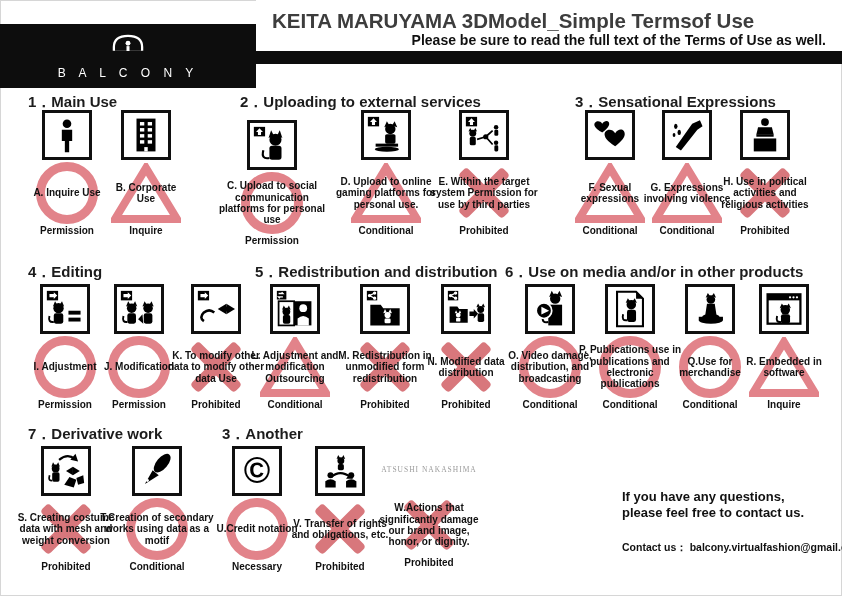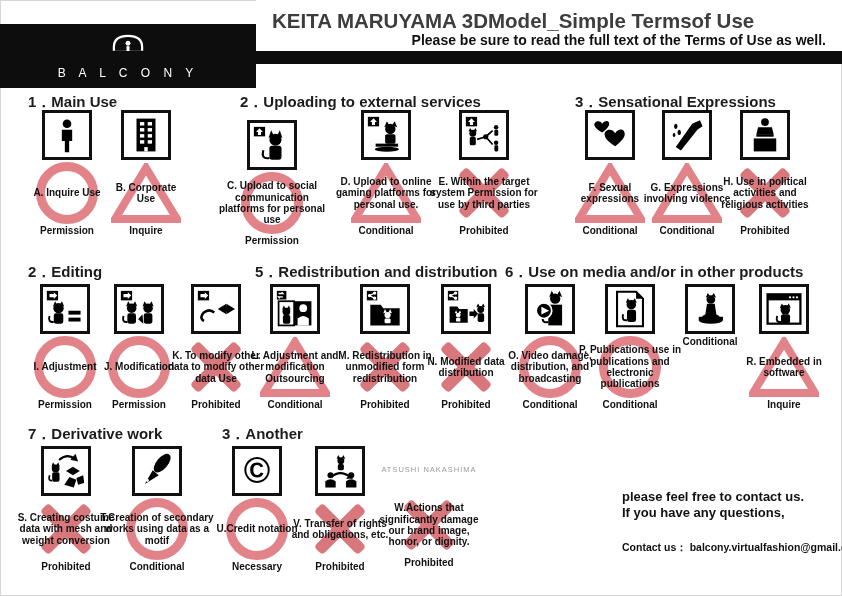--- a/index.html
+++ b/index.html
@@ -27,21 +27,21 @@
   .mark-circle{width:44px;height:44px;border:9px solid #e2838a;border-radius:50%;}
   .mark-cross{width:56px;height:56px;}
   .mark-cross::before,.mark-cross::after{content:"";position:absolute;left:50%;top:50%;
       width:62px;height:12px;background:#d8777c;border-radius:4px;}
   .mark-cross::before{transform:translate(-50%,-50%) rotate(45deg);}
   .mark-cross::after{transform:translate(-50%,-50%) rotate(-45deg);}
   .item-label{position:relative;z-index:2;text-align:center;font-size:10px;font-weight:bold;
               color:#111;line-height:1.13;}
   .status{margin-top:2px;font-size:10px;font-weight:bold;color:#111;white-space:nowrap;}
   .watermark{width:100%;height:46px;display:flex;align-items:center;justify-content:center;
-             font-size:7.5px;letter-spacing:1px;color:#9b9b9b;white-space:nowrap;}
+             font-size:7.5px;letter-spacing:1px;color:#9b9b9b;white-space:nowrap;font-family:Liberation Serif, serif;}
   
   .contact-block{position:absolute;left:622px;top:489px;font-size:13px;font-weight:bold;color:#111;line-height:1.2;}
   .contact-line{position:absolute;left:622px;top:541px;font-size:10.5px;font-weight:bold;color:#111;white-space:nowrap;}
 </style>
 </head>
 <body>
 
 <div class="logo-block">
   <svg width="58" height="32" viewBox="0 0 60 34">
     <path d="M15 20 L15 16 Q15 4 30 4 Q45 4 45 16 L45 20" fill="none" stroke="#fff" stroke-width="2.4"></path>
@@ -62,21 +62,21 @@
 </div>
 <div class="title-band">
   <div class="doc-title">KEITA MARUYAMA 3DModel_Simple Termsof Use</div>
   <div class="doc-subtitle">Please be sure to read the full text of the Terms of Use as well.</div>
 </div>
 <div class="header-bar"></div>
 
 <div class="sec-heading" style="left:28px;top:93px">1．Main Use</div>
 <div class="sec-heading" style="left:240px;top:93px">2．Uploading to external services</div>
 <div class="sec-heading" style="left:575px;top:93px">3．Sensational Expressions</div>
-<div class="sec-heading" style="left:28px;top:263px">2．Editing</div>
+<div class="sec-heading" style="left:28px;top:263px">4．Editing</div>
 <div class="sec-heading" style="left:255px;top:263px">5．Redistribution and distribution</div>
 <div class="sec-heading" style="left:505px;top:263px">6．Use on media and/or in other products</div>
 <div class="sec-heading" style="left:28px;top:425px">7．Derivative work</div>
 <div class="sec-heading" style="left:222px;top:425px">3．Another</div>
 
 <div class="item" style="left:28px;top:110px;width:78px">
   <div class="icon-box">
     <svg width="38" height="38" viewBox="0 0 44 44">
       <circle cx="22" cy="9" r="5"></circle>
         <path d="M16 16 h12 v13 h-3.5 v13 h-5 v-13 H16 z"></path>
@@ -417,20 +417,24 @@
     <svg width="38" height="38" viewBox="0 0 44 44">
       <polygon points="17,9 19.5,3.5 22,7"></polygon>
         <polygon points="24,7 26.5,3.5 29,9"></polygon>
       <circle cx="23" cy="11" r="5"></circle>
         <path d="M18.5 16 h9 l2 13 h-13 z"></path>
       <ellipse cx="23" cy="31" rx="10" ry="3.2"></ellipse>
         <ellipse cx="23" cy="35" rx="14" ry="4"></ellipse>
       <rect x="9" y="31" width="28" height="4"></rect>
     </svg>
   </div>
+  <div class="mark-zone">
+      <div class="mark mark-circle"></div>
+    <div class="item-label">Q.Use for merchandise</div>
+    </div>
   <div class="status">Conditional</div>
 </div>
 
 <div class="item" style="left:737px;top:284px;width:94px">
   <div class="icon-box">
     <svg width="38" height="38" viewBox="0 0 44 44">
       <rect x="3" y="5" width="38" height="34" fill="none" stroke="#000" stroke-width="2.6"></rect>
       <rect x="3" y="5" width="38" height="7"></rect>
       <g fill="#fff">
           <circle cx="29" cy="8.5" r="1.3"></circle>
@@ -527,19 +531,19 @@
 <div class="item" style="left:376px;top:446px;width:106px">
   <div class="watermark">ATSUSHI NAKASHIMA</div>
   <div class="mark-zone">
       <div class="mark mark-cross"></div>
     <div class="item-label">W.Actions that significantly damage our brand image, honor, or dignity.</div>
     </div>
   <div class="status">Prohibited</div>
 </div>
 
 <div class="contact-block">
+  <div>If you have any questions,</div>
   <div>please feel free to contact us.</div>
-  <div>If you have any questions,</div>
 </div>
 <div class="contact-line">
   <span>Contact us：</span>
   <span>balcony.virtualfashion@gmail.com</span>
 </div>
 
 </body></html>

